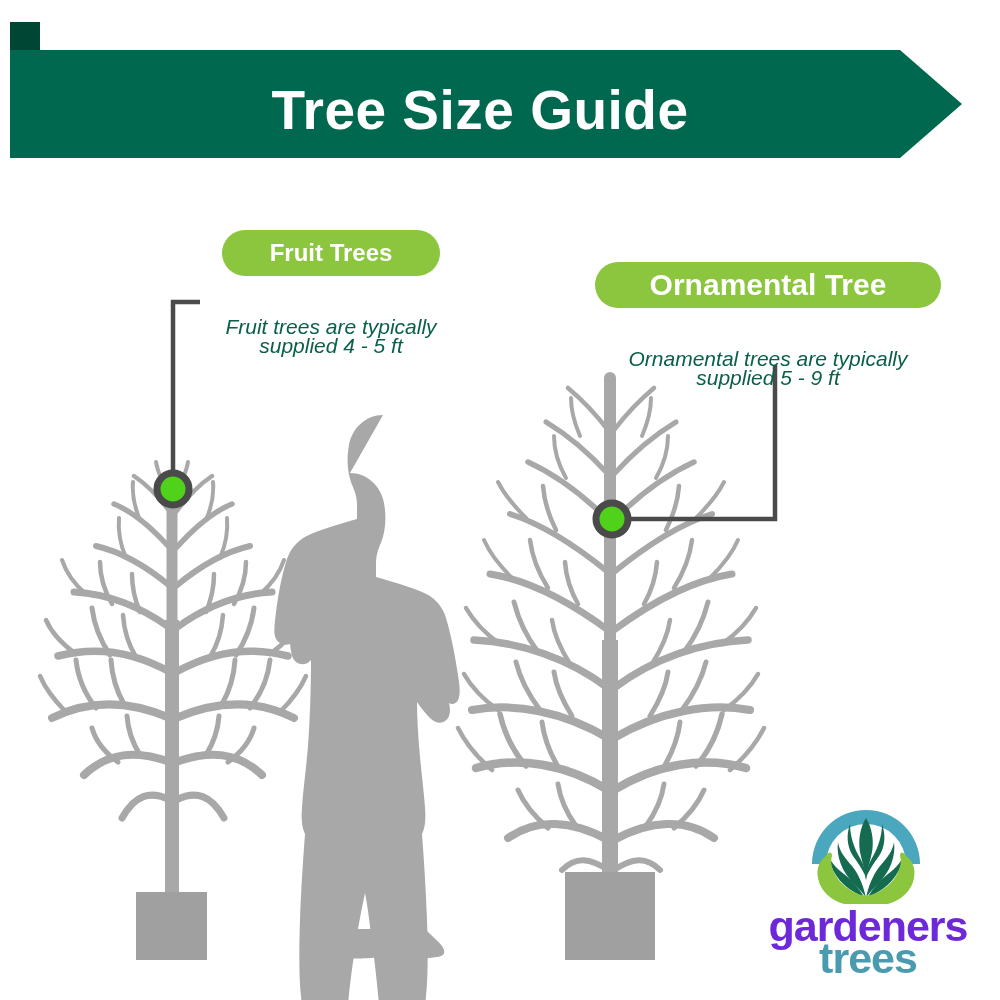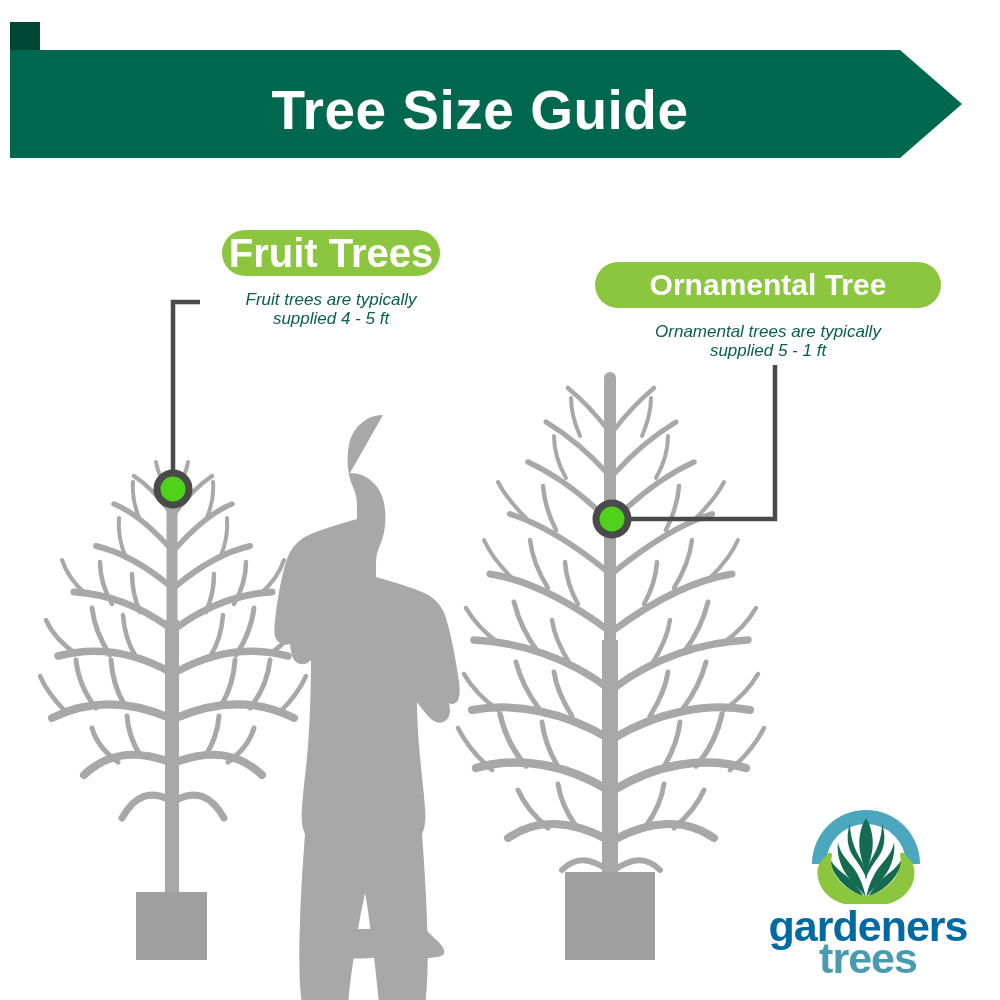--- a/index.html
+++ b/index.html
@@ -60,37 +60,38 @@
     font-weight: bold;
     display: flex;
     align-items: center;
     justify-content: center;
     box-sizing: border-box;
     white-space: nowrap;
   }
   #pill-fruit {
     left: 222px; top: 230px;
     width: 218px; height: 46px;
-    font-size: 40px;
+    font-size: 24px;
   }
   #pill-ornamental {
     left: 595px; top: 262px;
     width: 346px; height: 46px;
     font-size: 30px;
   }
 
   .caption {
     position: absolute;
     color: #0a6049;
     font-style: italic;
-    font-size: 17px;
+    font-size: 21px;
     line-height: 19px;
     text-align: center;
     font-family: "Liberation Sans", sans-serif;
     white-space: pre-line;
+    margin-top: 27px;
   }
   #caption-fruit { left: 200px; top: 290px; width: 262px; }
   #caption-ornamental { left: 572px; top: 322px; width: 392px; }
 
   
   .leaders {
     position: absolute;
     left: 0; top: 0;
     width: 1000px; height: 1000px;
     pointer-events: none;
@@ -114,21 +115,21 @@
   .logo-mark { position:absolute; left: 54px; top: 0; width: 128px; height: 104px; }
   .logo-word {
     position: absolute;
     left: 0;
     width: 240px;
     text-align: center;
     font-weight: bold;
     font-family: "Liberation Sans", sans-serif;
     letter-spacing: -1px;
   }
-  #logo-gardeners { top: 100px; font-size: 43px; color: #0369a1; }
+  #logo-gardeners { top: 100px; font-size: 43px; color: #6d28d9; }
   #logo-dream { top: 132px; font-size: 43px; color: #4A9BB0; }
 </style>
 </head>
 <body>
 
 <div id="infographic">
 
   <div class="banner-wrap">
     <svg class="banner-svg" viewBox="0 0 1000 148" xmlns="http://www.w3.org/2000/svg">
       <polygon points="10,0 40,0 40,30 10,30" fill="#004634"></polygon>
@@ -330,21 +331,21 @@
       <circle cx="612" cy="519" r="16" fill="#4FD219" stroke="#4A4A4A" stroke-width="7"></circle>
     </g>
   </svg>
 
   <div class="pill" id="pill-fruit">Fruit Trees</div>
   <div class="caption" id="caption-fruit">Fruit trees are typically
 supplied 4 - 5 ft</div>
 
   <div class="pill" id="pill-ornamental">Ornamental Tree</div>
   <div class="caption" id="caption-ornamental">Ornamental trees are typically
-supplied 5 - 1 ft</div>
+supplied 5 - 9 ft</div>
 
   <div class="logo">
     <svg class="logo-mark" viewBox="0 0 128 104" xmlns="http://www.w3.org/2000/svg">
 
       <path d="M10 62 A 54 54 0 1 1 118 62 L 104 62 A 40 40 0 1 0 24 62 Z" fill="#4BA7BD"></path>
 
       <g fill="#146B4F">
         <path d="M64 16 C 58 26 56 38 58 50 C 60 60 63 68 64 76 C 65 68 68 60 70 50 C 72 38 70 26 64 16 Z"></path>
         <path d="M48 22 C 48 34 52 46 58 56 C 62 63 64 70 65 78 C 62 70 57 62 51 54 C 45 45 44 33 48 22 Z"></path>
         <path d="M80 22 C 80 34 76 46 70 56 C 66 63 64 70 63 78 C 66 70 71 62 77 54 C 83 45 84 33 80 22 Z"></path>

